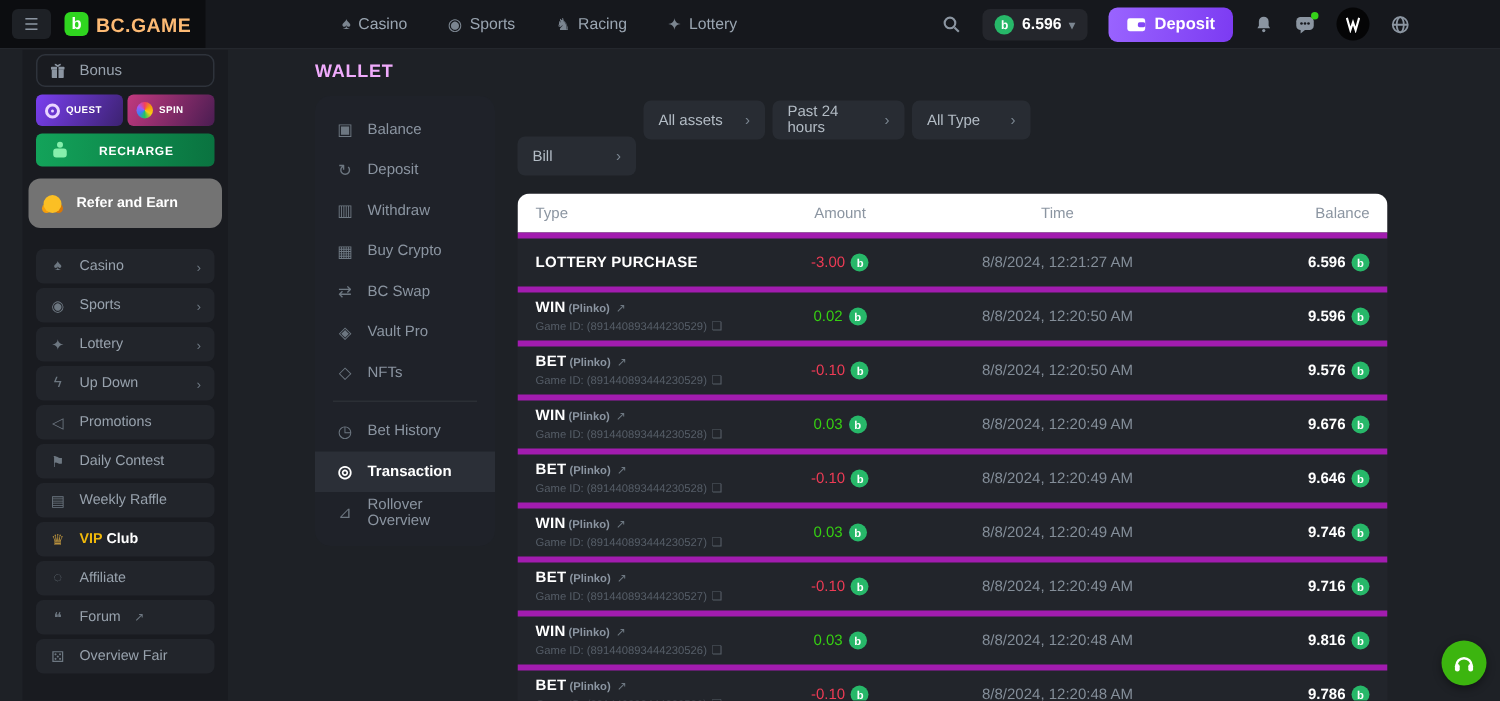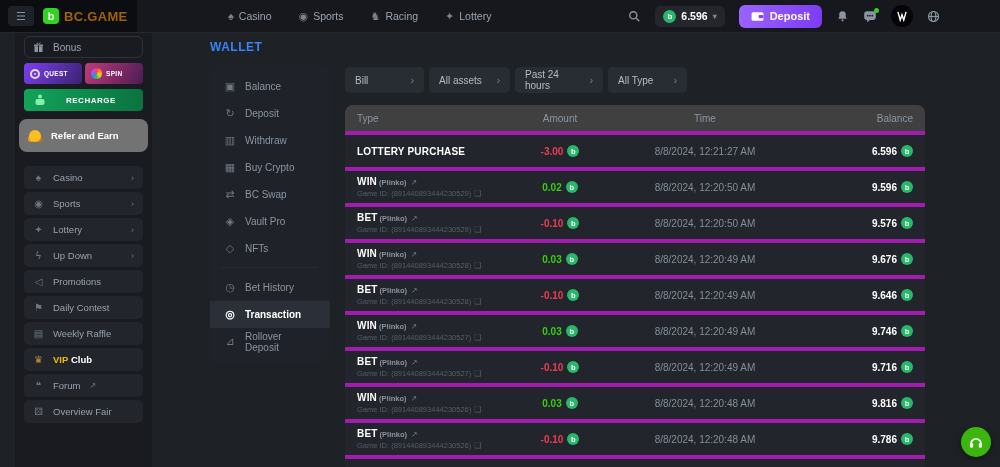--- a/index.html
+++ b/index.html
@@ -13,21 +13,21 @@
   
   .topbar { position:absolute; top:0; left:0; right:0; height:33px; background:#16181d;
             border-bottom:1px solid #24272d; display:flex; align-items:center; z-index:5; }
   .topbar-left { width:137px; flex:0 0 137px; height:100%; background:#0c0d10;
                  display:flex; align-items:center; gap:9px; padding-left:8px; }
   .hamburger { width:26px; height:20px; background:#1e2126; border-radius:4px; color:#8b95a1;
                font-size:11px; display:flex; align-items:center; justify-content:center; cursor:pointer; }
   .logo { display:flex; align-items:center; gap:5px; cursor:pointer; }
   .logo-mark { width:16px; height:16px; background:#2fd51f; border-radius:4px; color:#fff;
                font-weight:bold; font-size:11px; display:flex; align-items:center; justify-content:center; }
-  .logo-text { color:#a16207; font-weight:800; font-size:13px; letter-spacing:.3px; }
+  .logo-text { color:#fdba74; font-weight:800; font-size:13px; letter-spacing:.3px; }
   .topnav { display:flex; gap:27px; margin-left:91px; }
   .topnav-item { display:flex; align-items:center; gap:5px; color:#9aa5b1; font-size:10.5px; cursor:pointer; }
   .topnav-item .ic { font-size:11px; color:#7b8590; }
   .topbar-right { margin-left:auto; display:flex; align-items:center; gap:14px; padding-right:60px; }
   .balance-pill { display:flex; align-items:center; gap:5px; background:#24262c; border-radius:5px;
                   height:21px; padding:0 8px; color:#fff; font-size:10.5px; font-weight:bold; cursor:pointer; }
   .coin { width:13px; height:13px; border-radius:50%; background:#27b869; color:#fff; font-size:8px;
           font-weight:bold; display:inline-flex; align-items:center; justify-content:center; flex:0 0 auto; }
   .coin.sm { width:12px; height:12px; font-size:7.5px; }
   .caret { color:#7b8590; font-size:8px; }
@@ -66,58 +66,58 @@
                gap:9px; padding:0 9px; margin-bottom:3px; color:#98a2ad; font-size:9.5px; cursor:pointer; }
   .side-item .ic { width:11px; font-size:10px; color:#6d7781; text-align:center; flex:0 0 auto; }
   .side-item .chev { margin-left:auto; color:#6d7781; font-size:9px; }
   .side-item .ext { color:#6d7781; font-size:8px; }
   .vip-prefix { color:#f0b90b; font-weight:bold; }
   .vip-label { color:#fff; font-weight:bold; }
   .side-item .ic.gold { color:#b8913d; }
 
   
   .walletcol { position:absolute; left:210px; top:40px; width:120px; }
-  .wallet-title { color:#3b82f6; font-weight:800; font-size:12px; letter-spacing:.5px; margin-bottom:10px; }
+  .wallet-title { color:#f0abfc; font-weight:800; font-size:12px; letter-spacing:.5px; margin-bottom:10px; }
   .wallet-panel { background:#1f2229; border-radius:10px; padding:9px 0; }
   .w-item { height:27px; display:flex; align-items:center; gap:9px; padding:0 14px;
             color:#8b95a1; font-size:10px; cursor:pointer; }
   .w-item .ic { width:12px; font-size:11px; color:#6d7781; text-align:center; flex:0 0 auto; }
   .w-item.active { background:#2b2f37; color:#fff; font-weight:bold; }
   .w-item.active .ic { color:#fff; }
   .w-divider { height:1px; background:#2b2f35; margin:5px 12px 6px; }
 
   
   .content { position:absolute; left:345px; top:67px; width:580px; }
   .filters { display:flex; gap:5px; margin-bottom:12px; }
   .filter { height:26px; background:#282c33; border-radius:5px; display:flex; align-items:center;
             justify-content:space-between; color:#b3bcc5; font-size:10px; padding:0 10px; cursor:pointer; }
   .filter .chev { color:#7b8590; font-size:10px; margin-left:10px; }
-  .f0 { width:79px; } .f1 { width:81px; } .f2 { width:88px; } .f3 { width:79px; }
+  .f0 { width:79px;margin-top:24px; } .f1 { width:81px; } .f2 { width:88px; } .f3 { width:79px; }
 
   .table { background:#22252b; border-radius:8px 8px 0 0; height:362px; overflow:hidden; }
   .thead, .trow { display:grid; grid-template-columns:150px 130px 160px 1fr; align-items:center; }
-  .thead { height:26px; background:#404040; color:#8b95a1; font-size:10px; }
+  .thead { height:26px; background:#ffffff; color:#8b95a1; font-size:10px; }
   .trow { height:36px; border-top:4px solid #a21caf; cursor:pointer; }
   .trow:first-of-type { border-top:none; }
   .c-type { padding-left:12px; }
   .c-amt { display:flex; justify-content:center; align-items:center; gap:4px; }
   .c-time { text-align:center; color:#848e99; font-size:10px; }
   .c-bal { display:flex; justify-content:flex-end; align-items:center; gap:4px; padding-right:12px;
            color:#fff; font-weight:bold; font-size:10px; }
   .thead .c-amt { color:#8b95a1; font-weight:normal; }
   .thead .c-time { color:#8b95a1; }
   .thead .c-bal { color:#8b95a1; font-weight:normal; }
   .tline { display:flex; align-items:baseline; }
   .tname { color:#fff; font-weight:bold; font-size:10px; letter-spacing:.2px; }
   .tgame { color:#8b95a1; font-size:7.5px; font-weight:bold; margin-left:2px; }
   .lnk { color:#6d7781; font-size:8px; margin-left:4px; cursor:pointer; }
   .gid { color:#565e68; font-size:7.5px; margin-top:2px; display:flex; align-items:center; gap:3px; }
   .gid:empty { display:none; }
   .copy-ic { font-size:8px; color:#565e68; cursor:pointer; }
-  .aval { font-size:10px; font-weight:bold; }
+  .aval { font-size:10px; font-weight:normal; }
   .aval.pos { color:#36cf12; }
   .aval.neg { color:#ee3b55; }
 
   
   .support { position:absolute; left:961px; top:427px; width:30px; height:30px; border-radius:50%;
              background:#3cb50f; display:flex; align-items:center; justify-content:center;
              cursor:pointer; z-index:6; box-shadow:0 2px 6px rgba(0,0,0,.4); }
 </style>
 </head>
 <body>
@@ -260,20 +260,24 @@
     </div>
     <div class="side-item">
       <span class="ic">▤</span>
       <span>Weekly Raffle</span>
     </div>
     <div class="side-item">
       <span class="ic gold">♛</span>
       <span><span class="vip-prefix">VIP</span> <span class="vip-label">Club</span></span>
     </div>
     <div class="side-item">
+      <span class="ic">◌</span>
+      <span>Affiliate</span>
+    </div>
+    <div class="side-item">
       <span class="ic">❝</span>
       <span>Forum</span>
       <span class="ext">↗</span>
     </div>
     <div class="side-item">
       <span class="ic">⚄</span>
       <span>Overview Fair</span>
     </div>
   </div>
 </div>
@@ -313,21 +317,21 @@
     <div class="w-item">
       <span class="ic">◷</span>
       <span>Bet History</span>
     </div>
     <div class="w-item active">
       <span class="ic">◎</span>
       <span>Transaction</span>
     </div>
     <div class="w-item">
       <span class="ic">⊿</span>
-      <span>Rollover Deposit</span>
+      <span>Rollover Overview</span>
     </div>
   </div>
 </div>
 
 <div class="content">
   <div class="filters">
     <div class="filter f0">
       <span>Bill</span>
       <span class="chev">›</span>
     </div>

